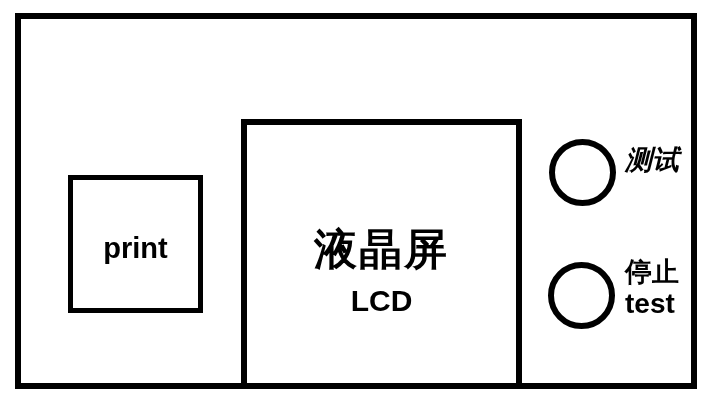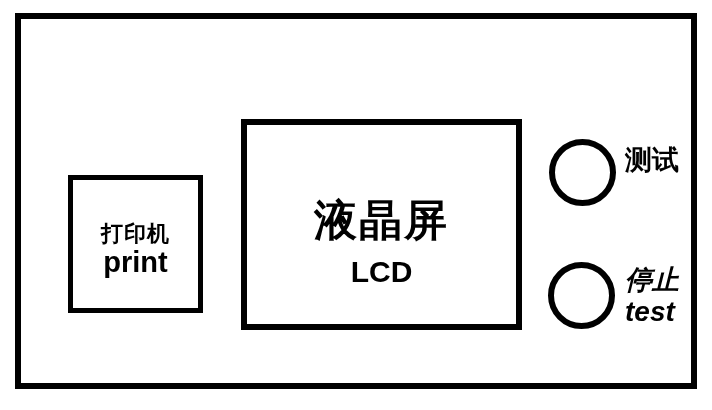--- a/index.html
+++ b/index.html
@@ -51,21 +51,21 @@
     letter-spacing: 1px;
   }
   .printer-box .line-en {
     font-size: 29px;
     line-height: 28px;
   }
   .lcd-box {
     left: 220px;
     top: 100px;
     width: 281px;
-    height: 211px;
+    height: 270px;
     border: 6px solid #000000;
     padding-top: 42px;
   }
   .lcd-box .line-zh {
     font-size: 43px;
     line-height: 52px;
     letter-spacing: 2px;
   }
   .lcd-box .line-en {
     font-size: 30px;
@@ -89,31 +89,30 @@
     white-space: nowrap;
   }
   .button-label .line-zh {
     font-size: 27px;
     line-height: 31px;
   }
   .button-label .line-en {
     font-size: 28px;
     line-height: 31px;
   }
-  .test-label { left: 604px; top: 126px; }
-  .stop-label { left: 604px; top: 246px; font-style: italic; }
+  .test-label { left: 604px; top: 126px; font-style: italic; }
+  .stop-label { left: 604px; top: 238px; }
 </style>
 </head>
 <body>
 
 <div class="stage">
   <div class="outer-panel">
 
     <div class="comp-box printer-box">
-      <div class="line-zh">打印机</div>
       <div class="line-en">print</div>
     </div>
 
     <div class="comp-box lcd-box">
       <div class="line-zh">液晶屏</div>
       <div class="line-en">LCD</div>
     </div>
 
     <div class="round-button test-button"></div>
     <div class="button-label test-label">

